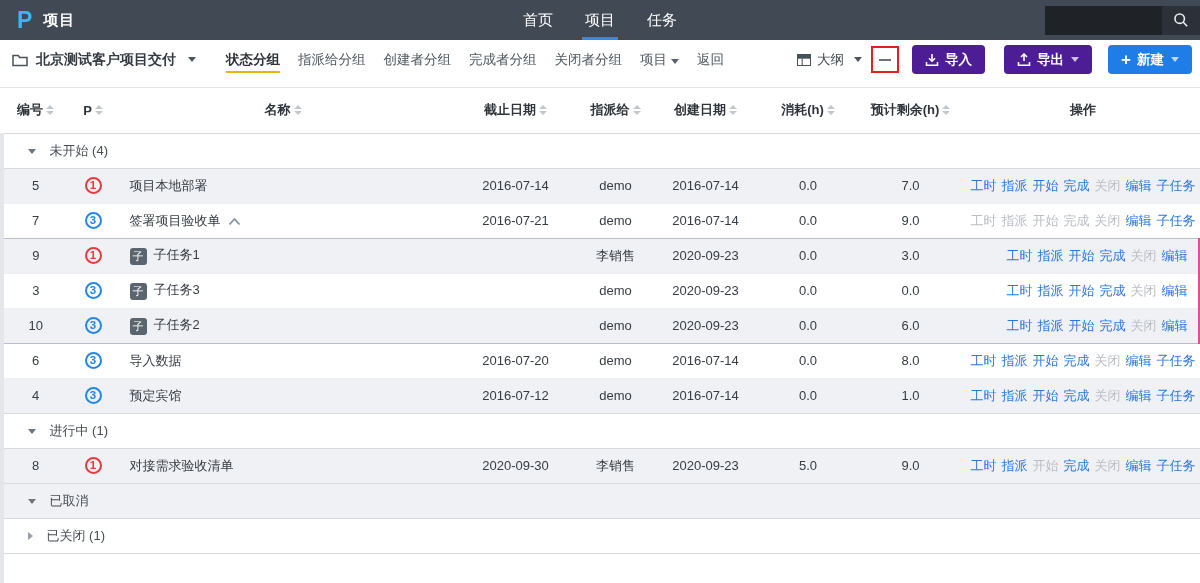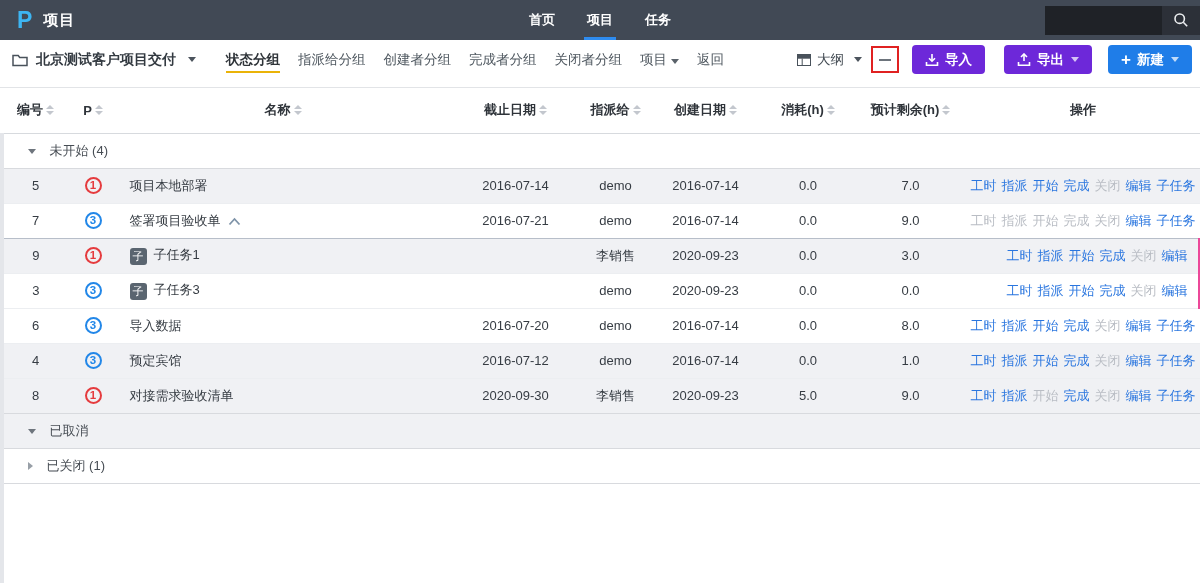--- a/index.html
+++ b/index.html
@@ -5,40 +5,40 @@
   * { margin:0; padding:0; box-sizing:border-box; }
   html,body { width:1200px; height:583px; overflow:hidden;
     font-family:"Liberation Sans","DejaVu Sans",sans-serif; background:#fff; }
 
   
   .topbar { height:40px; background:#414955; display:flex; align-items:center; position:relative; color:#fff; }
   .brand { display:flex; align-items:center; gap:11px; padding-left:17px; cursor:pointer; }
   .logo { color:#3db5f2; font-size:23px; font-weight:bold; line-height:38px; }
   .app-title { font-size:15px; font-weight:bold; letter-spacing:1px; }
   .topnav { position:absolute; left:50%; transform:translateX(-50%); display:flex; height:40px; }
-  .nav-item { padding:0 16px; line-height:40px; font-size:13px; font-weight:bold; position:relative; cursor:pointer; }
+  .nav-item { padding:0 16px; line-height:40px; font-size:15px; font-weight:normal; position:relative; cursor:pointer; }
   .nav-item.active::after { content:''; position:absolute; left:13px; right:13px; bottom:0; height:3px; background:#2e8cf0; }
   .search { margin-left:auto; display:flex; height:29px; }
   .search input { width:117px; border:0; outline:none; background:#1f2227; color:#dfe3e8; padding:0 9px; font-size:13px; }
   .search .sbtn { width:38px; background:#2c3038; border:0; display:flex; align-items:center; justify-content:center; cursor:pointer; }
 
   
   .toolbar { height:48px; background:#fff; border-bottom:1px solid #e2e4e7; display:flex; align-items:center; padding:0 8px 8px 12px; }
   .proj-sel { display:flex; align-items:center; gap:8px; font-size:14px; font-weight:bold; color:#333a41; cursor:pointer; }
   .dcaret { display:inline-block; width:0; height:0; border-left:4px solid transparent; border-right:4px solid transparent; border-top:5px solid #4c545d; margin-left:4px; }
   .tabs { display:flex; align-items:center; margin-left:21px; }
   .tab { padding:5px 9px; font-size:13.5px; color:#4e575f; cursor:pointer; white-space:nowrap; }
   .tab.active .tlab { font-weight:bold; color:#2e3338; border-bottom:2px solid #eab308; padding-bottom:4px; }
   .tb-right { margin-left:auto; display:flex; align-items:center; }
   .view-mode { display:flex; align-items:center; gap:6px; font-size:13.5px; color:#434b53; cursor:pointer;margin-left:47px; }
   .annotation { width:28px; height:27px; border:2px solid #e02121; display:flex; align-items:center; justify-content:center; margin:0 7px 0 9px; }
   .minus-btn { width:20px; height:21px; display:flex; align-items:center; justify-content:center; cursor:pointer; }
   .minus-bar { width:12px; height:2px; background:#6d747c; }
   .btn { height:29px; border:0; border-radius:4px; color:#fff; display:inline-flex; align-items:center; gap:6px; padding:0 13px; font-size:13.5px; font-weight:bold; cursor:pointer; font-family:inherit; }
-  .btn.light { background:#6d28d9; }
+  .btn.light { background:#4c1d95; }
   .btn.dark { background:#1f7de8; }
   .btn .bcaret { width:0; height:0; border-left:4px solid transparent; border-right:4px solid transparent; border-top:5px solid rgba(255,255,255,.72); margin-left:1px; }
   .btn .plus { font-size:17px; font-weight:bold; line-height:1; margin-top:-1px; }
   .ml6{margin-left:6px}.ml19{margin-left:19px}.ml16{margin-left:16px}
 
   
   table { width:1200px; border-collapse:collapse; table-layout:fixed; }
   thead th { height:45px; font-size:13px; color:#2f343a; background:#fff; border-bottom:1px solid #d7dade; text-align:center; vertical-align:middle; font-weight:bold; cursor:pointer; }
   thead th .hwrap { display:inline-flex; align-items:center; gap:3px; }
   .sort { display:inline-flex; flex-direction:column; gap:2px; }
@@ -267,20 +267,31 @@
         <td>3</td>
         <td><span class="prio normal">3</span></td>
         <td class="name"><span class="subbadge">子</span><span>子任务3</span></td>
         <td></td>
         <td>demo</td>
         <td>2020-09-23</td>
         <td>0.0</td>
         <td>0.0</td>
         <td class="actions"><span class="al on">工时</span><span class="al on">指派</span><span class="al on">开始</span><span class="al on">完成</span><span class="al off">关闭</span><span class="al on">编辑</span></td>
       </tr>
+      <tr class="odd sub sub-last">
+        <td>10</td>
+        <td><span class="prio normal">3</span></td>
+        <td class="name"><span class="subbadge">子</span><span>子任务2</span></td>
+        <td></td>
+        <td>demo</td>
+        <td>2020-09-23</td>
+        <td>0.0</td>
+        <td>6.0</td>
+        <td class="actions"><span class="al on">工时</span><span class="al on">指派</span><span class="al on">开始</span><span class="al on">完成</span><span class="al off">关闭</span><span class="al on">编辑</span></td>
+      </tr>
       <tr class="">
         <td>6</td>
         <td><span class="prio normal">3</span></td>
         <td class="name"><span>导入数据</span></td>
         <td>2016-07-20</td>
         <td>demo</td>
         <td>2016-07-14</td>
         <td>0.0</td>
         <td>8.0</td>
         <td class="actions"><span class="al on">工时</span><span class="al on">指派</span><span class="al on">开始</span><span class="al on">完成</span><span class="al off">关闭</span><span class="al on">编辑</span><span class="al on">子任务</span></td>
@@ -288,20 +299,23 @@
       <tr class="odd ">
         <td>4</td>
         <td><span class="prio normal">3</span></td>
         <td class="name"><span>预定宾馆</span></td>
         <td>2016-07-12</td>
         <td>demo</td>
         <td>2016-07-14</td>
         <td>0.0</td>
         <td>1.0</td>
         <td class="actions"><span class="al on">工时</span><span class="al on">指派</span><span class="al on">开始</span><span class="al on">完成</span><span class="al off">关闭</span><span class="al on">编辑</span><span class="al on">子任务</span></td>
+      </tr>
+      <tr class="group-row">
+        <td colspan="9"><span class="gcaret down"></span><span>进行中</span><span> (1)</span></td>
       </tr>
       <tr class="odd ">
         <td>8</td>
         <td><span class="prio high">1</span></td>
         <td class="name"><span>对接需求验收清单</span></td>
         <td>2020-09-30</td>
         <td>李销售</td>
         <td>2020-09-23</td>
         <td>5.0</td>
         <td>9.0</td>

